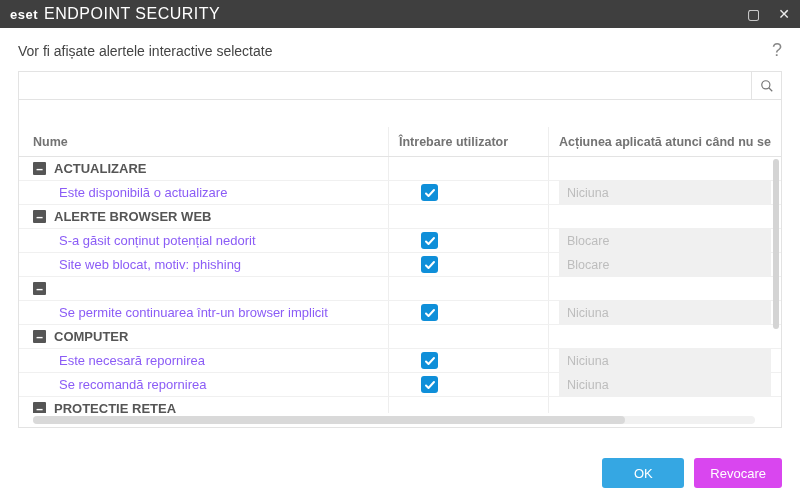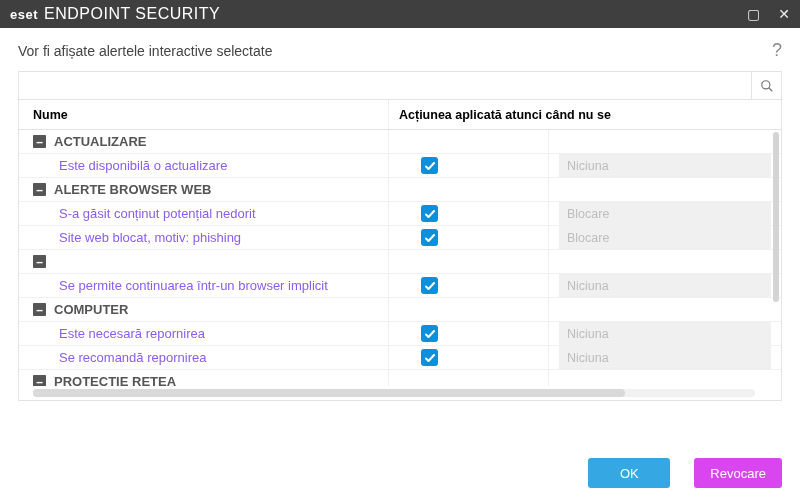--- a/index.html
+++ b/index.html
@@ -10,36 +10,36 @@
   .brand-prod { font-weight: 300; font-size: 16px; letter-spacing: 0.5px; }
   .winctrls { margin-left: auto; display: flex; gap: 18px; align-items: center; }
   .winctrls span { cursor: pointer; font-size: 14px; line-height: 1; opacity: 0.9; }
   .heading-row { display: flex; align-items: center; padding: 12px 18px 10px 18px; }
   .heading { font-size: 14px; color: #444; font-weight: 400; }
   .help { margin-left: auto; color: #888; font-size: 18px; cursor: pointer; }
   .panel { margin: 0 18px; border: 1px solid #e3e3e3; }
   .search-row { display: flex; border-bottom: 1px solid #e3e3e3; height: 28px; }
   .search-input { flex: 1; border: none; outline: none; padding: 0 8px; font-size: 13px; }
   .search-btn { width: 30px; display: flex; align-items: center; justify-content: center; border-left: 1px solid #e3e3e3; cursor: pointer; color: #777; }
-  .thead { display: flex; height: 30px; align-items: flex-start; border-bottom: 1px solid #e3e3e3; font-weight: 600; color: #000000; font-size: 12.5px; background: #fff; }
+  .thead { display: flex; height: 30px; align-items: flex-start; border-bottom: 1px solid #e3e3e3; font-weight: 600; color: #737373; font-size: 12.5px; background: #fff; margin-top: 27px; }
   .col-name { width: 370px; padding-left: 14px; border-right: 1px solid #eee; height: 100%; display: flex; align-items: center; }
   .col-ask  { width: 160px; padding-left: 10px; border-right: 1px solid #eee; height: 100%; display: flex; align-items: center; }
   .col-act  { flex: 1; padding: 0 10px; height: 100%; display: flex; align-items: center; overflow: hidden; white-space: nowrap; }
   .tbody { height: 256px; overflow-y: auto; position: relative; }
   .row { display: flex; height: 24px; align-items: center; border-bottom: 1px solid #f0f0f0; }
   .group-row .col-name { font-weight: 700; color: #555; }
   .collapse { width: 13px; height: 13px; background: #555; color: #fff; display: inline-flex; align-items: center; justify-content: center; font-size: 12px; line-height: 1; margin-right: 8px; cursor: pointer; flex-shrink: 0; border-radius: 1px; }
   .item-row .col-name { padding-left: 40px; color: #8b5cf6; }
   .cbwrap { width: 17px; height: 17px; border-radius: 3px; background: #0f8fd9; display: inline-flex; align-items: center; justify-content: center; cursor: pointer; margin-left: 22px; }
   .cbwrap svg { width: 12px; height: 12px; }
   .action-field { background: #f0f0f0; color: #bdbdbd; height: 36px; width: 100%; display: flex; align-items: center; padding: 0 8px; border-radius: 1px; pointer-events: none; font-size: 12.5px; }
   .hscroll { height: 14px; display:flex; align-items:center; padding: 2px 26px 2px 14px; }
   .hscroll-track { height: 8px; background:#f1f1f1; width:100%; border-radius:4px; position:relative; }
   .hscroll-thumb { position:absolute; left:0; top:0; bottom:0; width:82%; background:#d9d9d9; border-radius:4px; }
-  .footer { position: absolute; bottom: 0; left: 0; right: 0; height: 54px; display: flex; align-items: center; justify-content: flex-end; padding: 0 18px; gap: 24px; }
+  .footer { position: absolute; bottom: 0; left: 0; right: 0; height: 54px; display: flex; align-items: center; justify-content: flex-end; padding: 0 18px; gap: 10px; }
   .btn { min-width: 82px; height: 30px; border-radius: 3px; border: none; font-size: 13px; cursor: pointer; padding: 0 16px; color: #fff; }
   .btn-primary { background: #35a7e3; }
   .btn-secondary { background: #d946ef; text-align: right; }
   .vscroll-shadow { position:absolute; right:2px; top:2px; width:6px; height:170px; background:#d4d4d4; border-radius:3px; }
 </style>
 </head>
 <body>
 
 <div class="titlebar">
   <div class="brand">
@@ -62,20 +62,21 @@
     <input class="search-input" placeholder="" style="">
     <div class="search-btn">
       <svg width="14" height="14" viewBox="0 0 24 24" fill="none" stroke="#777" stroke-width="2">
           <circle cx="10" cy="10" r="7"></circle>
           <line x1="21" y1="21" x2="15" y2="15"></line>
         </svg>
     </div>
   </div>
   <div class="thead">
     <div class="col-name">Nume</div>
+    <div class="col-ask">Întrebare utilizator</div>
     <div class="col-act">Acțiunea aplicată atunci când nu se</div>
   </div>
   <div class="tbody" id="tbody">
     <div class="row group-row">
         <div class="col-name">
           <span class="collapse">–</span>
           <span>ACTUALIZARE</span>
         </div>
         <div class="col-ask"></div>
         <div class="col-act"></div>

